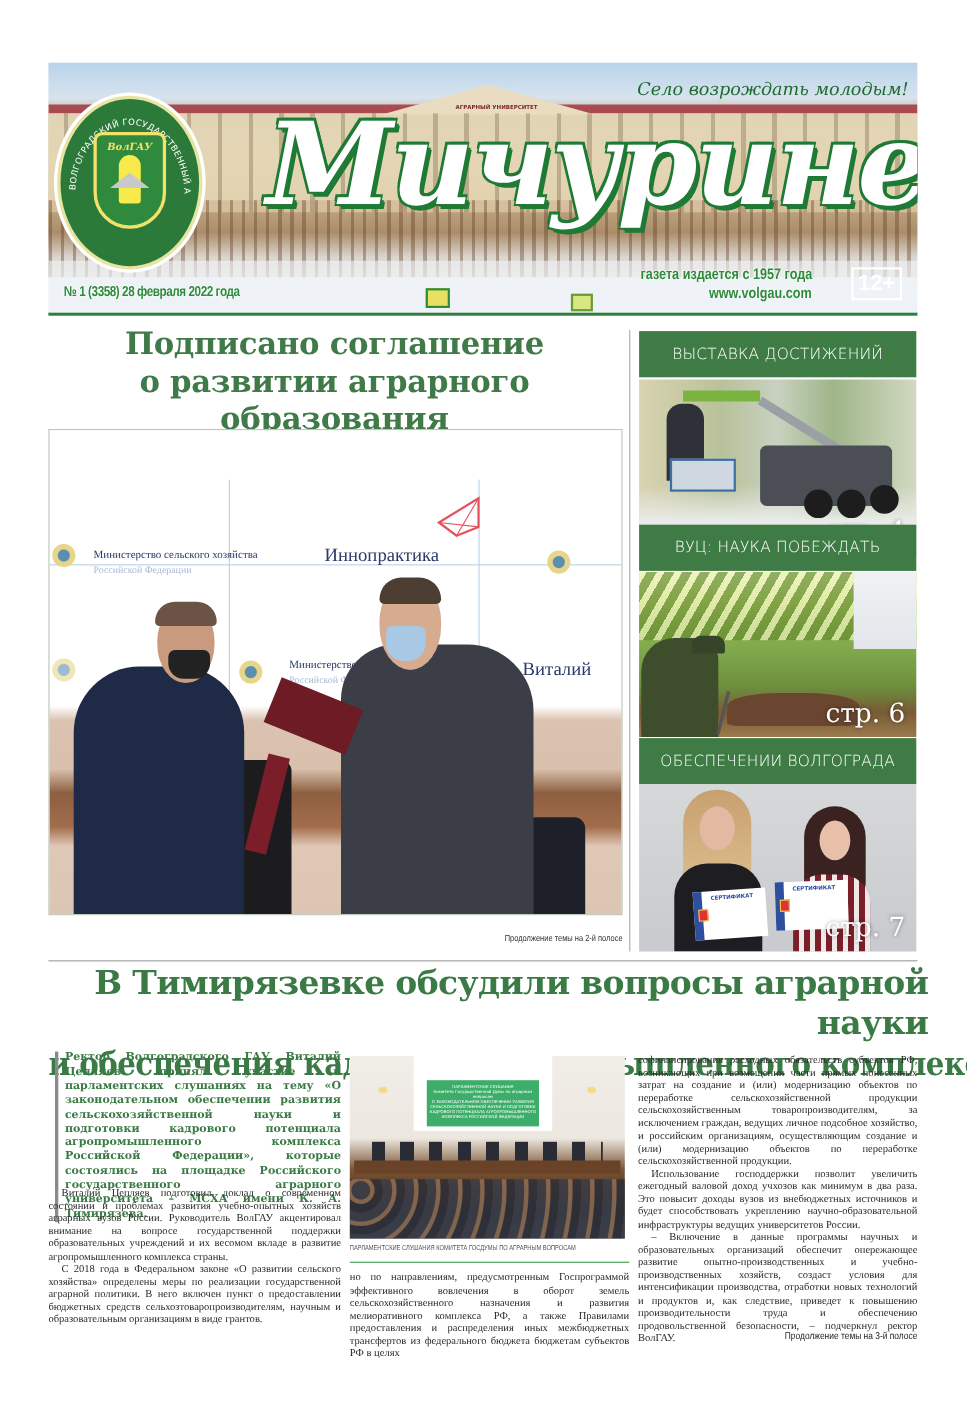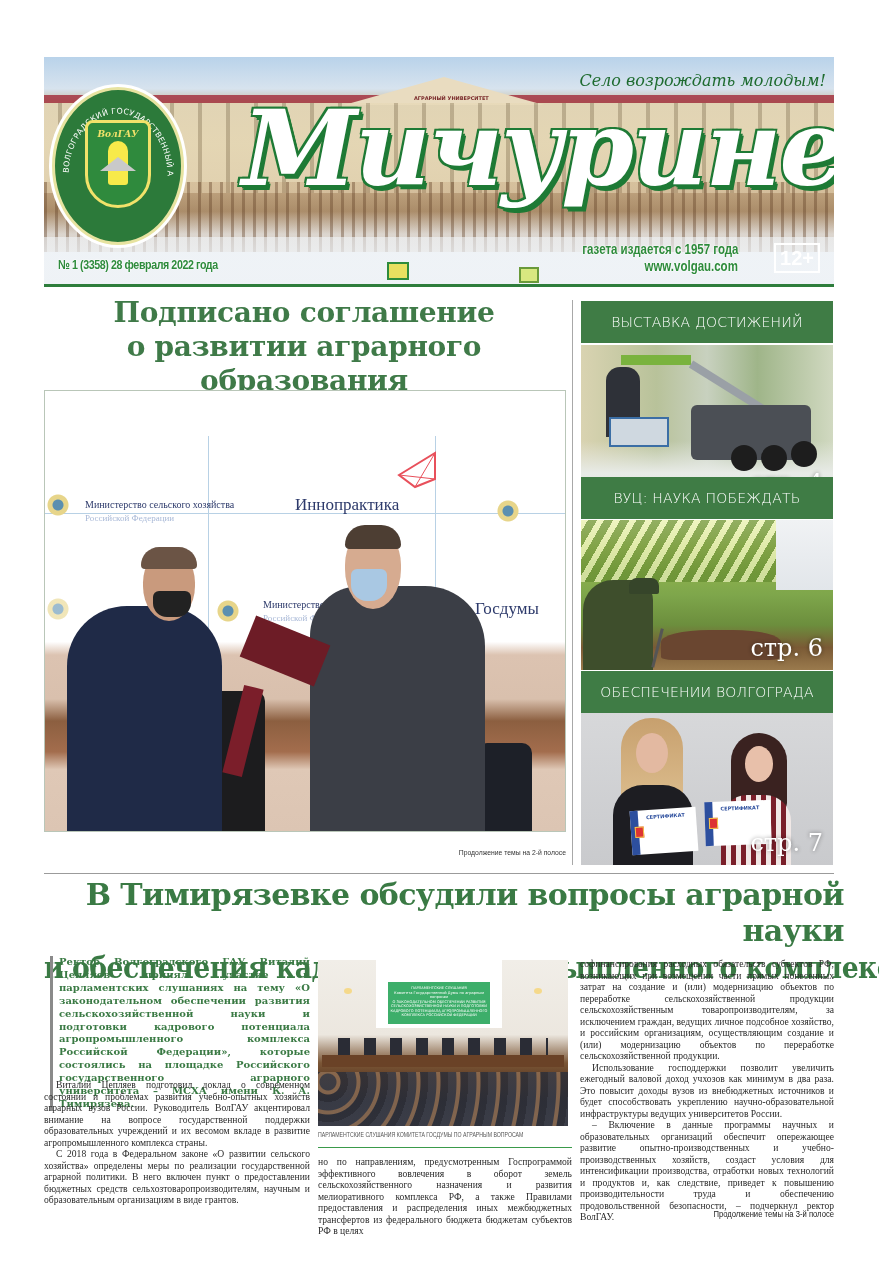--- a/index.html
+++ b/index.html
@@ -270,21 +270,21 @@
   </svg>
   <div class="crest c1"></div>
   <div class="crest c2"></div>
   <div class="crest c3"></div>
   <div class="crest c4"></div>
   <span class="banner-text bt-min1">Министерство сельского хозяйства</span>
   <span class="banner-text bt-min1b">Российской Федерации</span>
   <span class="banner-text bt-inno1">Иннопрактика</span>
   <span class="banner-text bt-min2">Министерство сельс</span>
   <span class="banner-text bt-min2b">Российской Федерации</span>
-  <span class="banner-text bt-inno2">Госдумы</span>
+  <span class="banner-text bt-inno2">Виталий</span>
 
   <div class="person chair1"></div>
   <div class="person chair2"></div>
   <div class="person p1-body"></div>
   <div class="person p1-head"></div>
   <div class="person p1-hair"></div>
   <div class="person p1-mask"></div>
   <div class="person p2-body"></div>
   <div class="person p2-head"></div>
   <div class="person p2-hair"></div>

